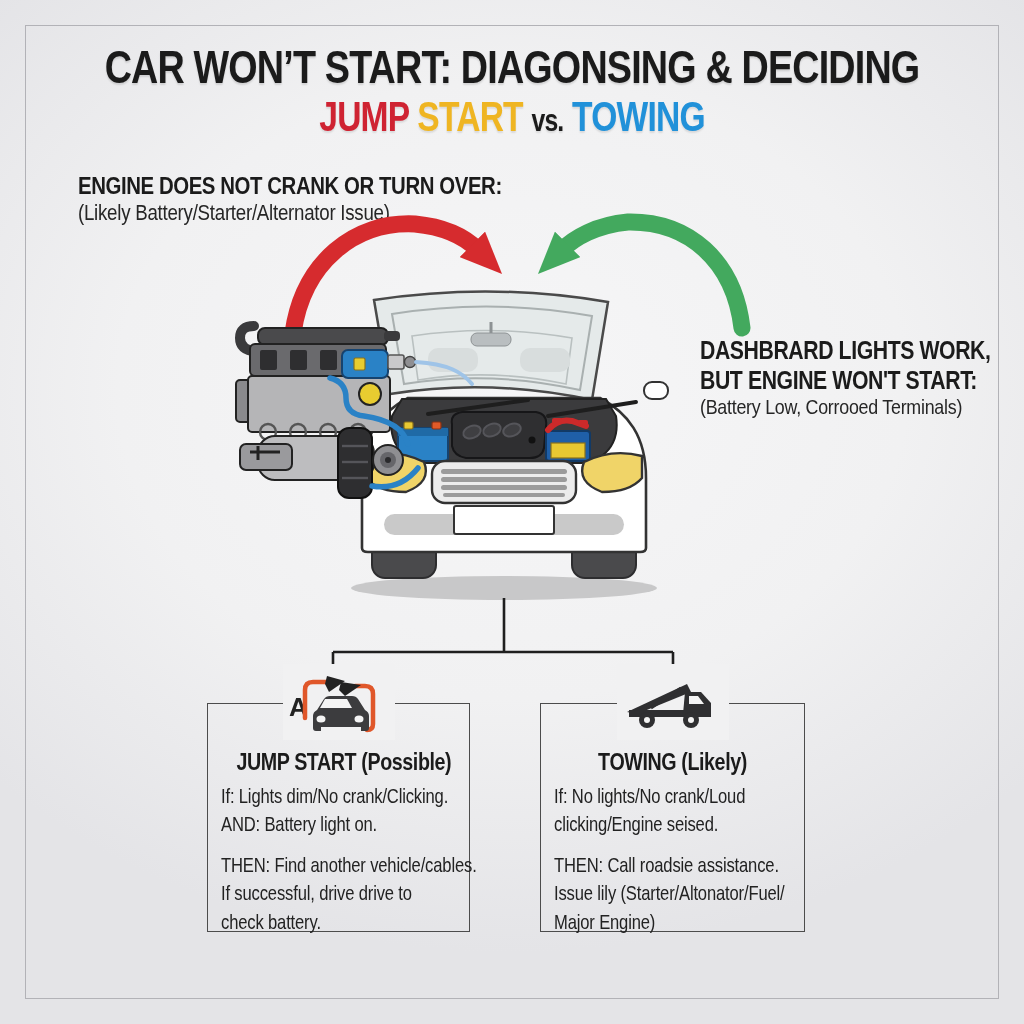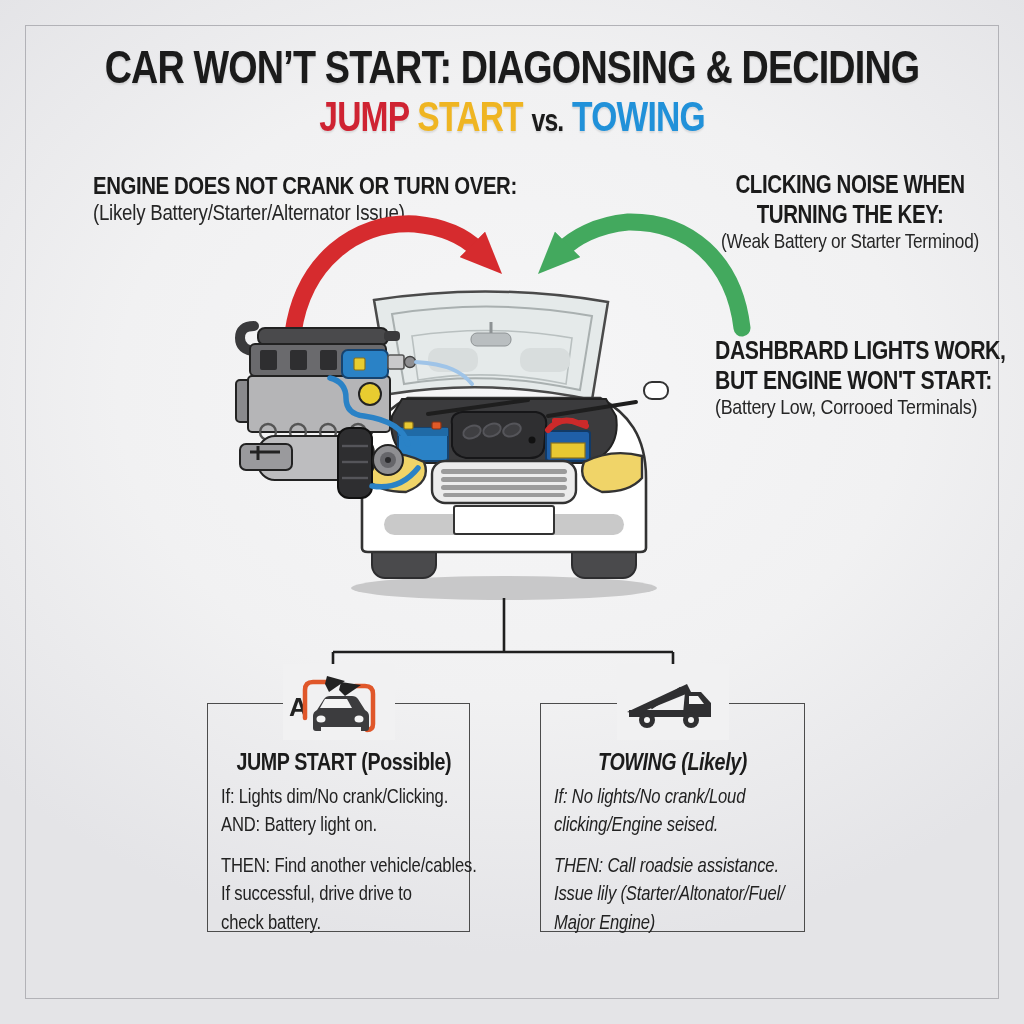--- a/index.html
+++ b/index.html
@@ -25,38 +25,38 @@
     font-size:46px;font-weight:800;letter-spacing:-1px;white-space:nowrap;
     text-shadow:0 2px 2px rgba(0,0,0,0.12);
   }
   .subtitle{
     position:absolute;left:0;top:93px;width:1024px;text-align:center;
     font-size:42px;font-weight:800;letter-spacing:-1px;white-space:nowrap;
     transform:scaleX(0.8);transform-origin:50% 50%;
     text-shadow:0 2px 2px rgba(0,0,0,0.10);
   }
   .subtitle .vs{font-size:31px;color:#1b1b1b;}
-  .callout{position:absolute;line-height:1.18;margin-left:15px;}
+  .callout{position:absolute;line-height:1.18;}
   .callout .h{font-size:24px;font-weight:800;letter-spacing:-0.5px;white-space:nowrap;}
   .callout .s{font-size:22px;font-weight:400;letter-spacing:-0.3px;white-space:nowrap;color:#262626;}
   #callout-no-crank{left:78px;top:172px;}
   #callout-clicking{left:660px;top:170px;width:350px;text-align:center;}
   #callout-clicking .h{font-size:25px;}
   #callout-clicking .s{font-size:21px;}
   #callout-dash{left:700px;top:336px;}
   #callout-dash .h{font-size:25px;}
   #callout-dash .s{font-size:21px;}
   svg.scene{position:absolute;left:0;top:0;pointer-events:none;}
   .dbox{
     position:absolute;top:703px;height:229px;
     border:1.6px solid #4c4c4c;background:transparent;
     box-sizing:border-box;
   }
   #box-jump{left:207px;width:263px;}
-  #box-tow{left:540px;width:265px;font-style:italic;}
+  #box-tow{left:540px;width:265px;}
   .dbox .icon-wrap{
     position:absolute;top:-40px;left:50%;transform:translateX(-50%);
     width:112px;height:76px;display:flex;align-items:center;justify-content:center;
     background:#f1f1f2;
   }
   .dbox h3{
     margin:44px 6px 6px 6px;text-align:center;
     font-size:24px;font-weight:800;letter-spacing:-0.5px;white-space:nowrap;
     transform:scaleX(0.82);transform-origin:50% 50%;
   }
@@ -91,25 +91,20 @@
     <span style="color:#efb522;">START</span>
     <span class="vs">vs.</span>
     <span style="color:#2191d9;">TOWING</span>
   </div>
 
   <div class="callout" id="callout-no-crank">
     <div class="h condL">ENGINE DOES NOT CRANK OR TURN OVER:</div>
     <div class="s condL">(Likely Battery/Starter/Alternator Issue)</div>
   </div>
 
-  <div class="callout" id="callout-clicking">
-    <div class="h cond">CLICKING NOISE WHEN</div>
-    <div class="h cond">TURNING THE KEY:</div>
-    <div class="s cond">(Weak Battery or Starter Terminod)</div>
-  </div>
 
   <div class="callout" id="callout-dash">
     <div class="h condL">DASHBRARD LIGHTS WORK,</div>
     <div class="h condL">BUT ENGINE WON'T START:</div>
     <div class="s condL">(Battery Low, Corrooed Terminals)</div>
   </div>
 
   <svg class="scene" width="1024" height="1024" viewBox="0 0 1024 1024">
     <defs>
       <marker id="ah-red" markerUnits="userSpaceOnUse" markerWidth="46" markerHeight="36" refX="8" refY="18" orient="auto">

